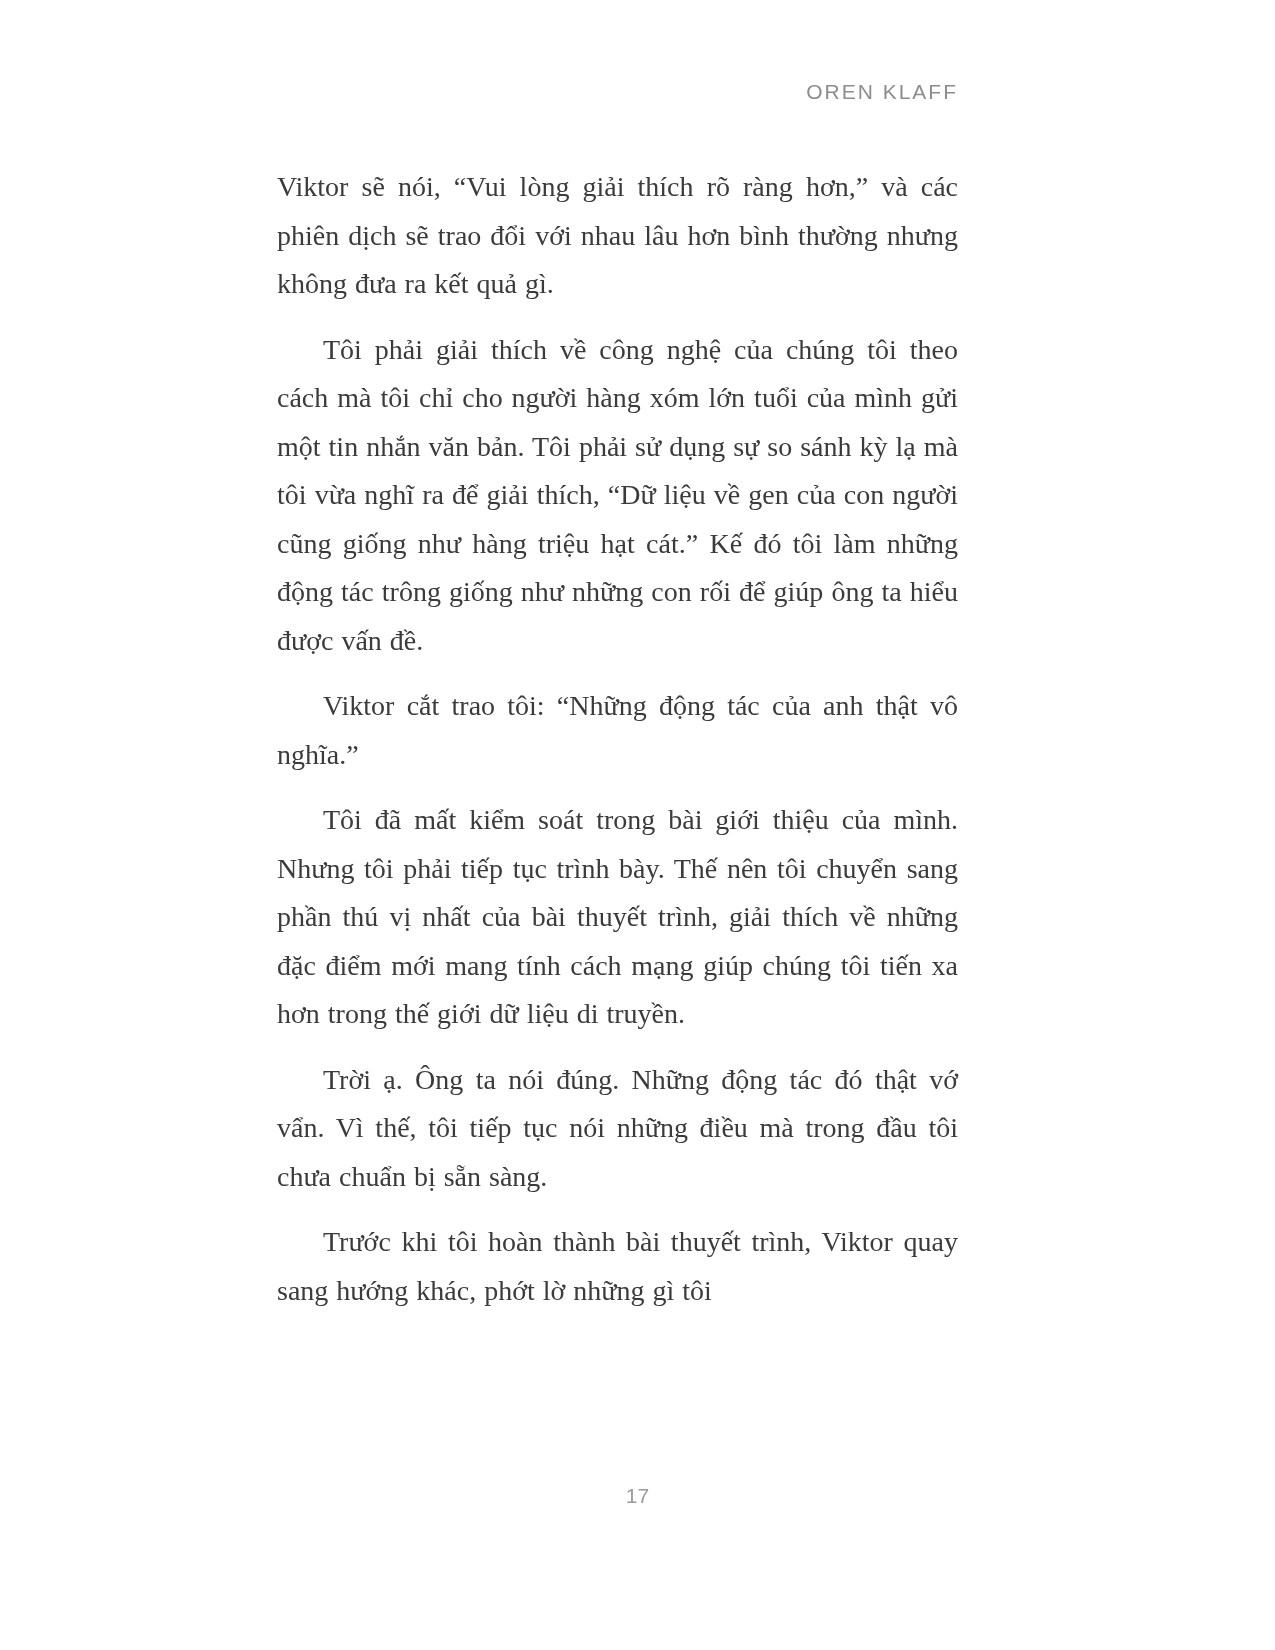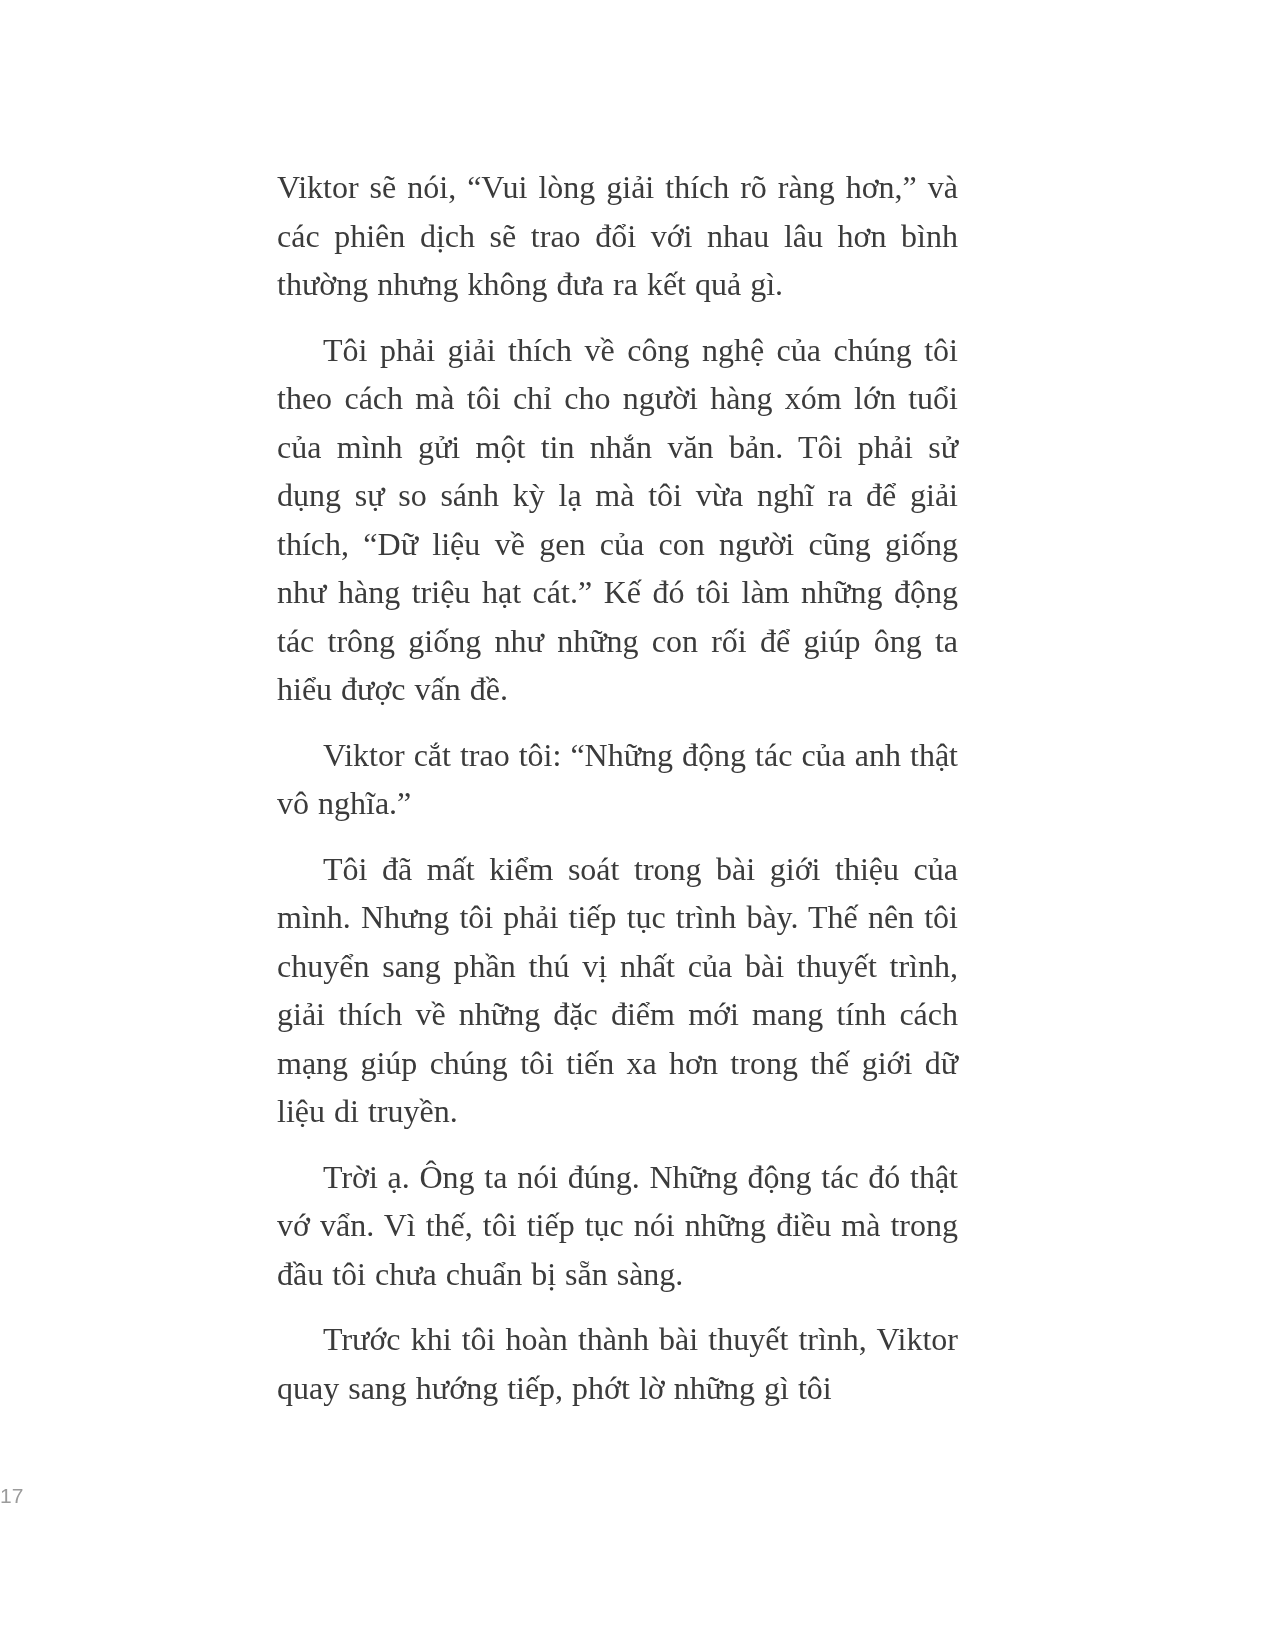--- a/index.html
+++ b/index.html
@@ -27,52 +27,54 @@
     letter-spacing: 2px;
     color: #8d8d8d;
     text-transform: uppercase;
   }
   .text-block {
     position: absolute;
     top: 163px;
     left: 277px;
     width: 681px;
     color: #3b3b3b;
-    font-size: 32px;
+    font-size: 28px;
     line-height: 48.5px;
     text-align: justify;
     text-justify: inter-word;
   }
   .text-block p {
     margin: 0 0 17px 0;
     word-spacing: 1px;
   }
   .text-block p.indent {
     text-indent: 46px;
   }
   .page-number {
     position: absolute;
     bottom: 142px;
     left: 0;
     width: 100%;
+    text-align: center;
     font-family: "Liberation Sans", "DejaVu Sans", sans-serif;
     font-size: 21px;
     color: #9b9b9b;
   }
 </style>
 </head>
 <body>
 
 <div class="page">
 
+  <div class="running-header">OREN KLAFF</div>
 
   <div class="text-block">
     <p>Viktor sẽ nói, “Vui lòng giải thích rõ ràng hơn,” và các phiên dịch sẽ trao đổi với nhau lâu hơn bình thường nhưng không đưa ra kết quả gì.</p>
     <p class="indent">Tôi phải giải thích về công nghệ của chúng tôi theo cách mà tôi chỉ cho người hàng xóm lớn tuổi của mình gửi một tin nhắn văn bản. Tôi phải sử dụng sự so sánh kỳ lạ mà tôi vừa nghĩ ra để giải thích, “Dữ liệu về gen của con người cũng giống như hàng triệu hạt cát.” Kế đó tôi làm những động tác trông giống như những con rối để giúp ông ta hiểu được vấn đề.</p>
     <p class="indent">Viktor cắt trao tôi: “Những động tác của anh thật vô nghĩa.”</p>
     <p class="indent">Tôi đã mất kiểm soát trong bài giới thiệu của mình. Nhưng tôi phải tiếp tục trình bày. Thế nên tôi chuyển sang phần thú vị nhất của bài thuyết trình, giải thích về những đặc điểm mới mang tính cách mạng giúp chúng tôi tiến xa hơn trong thế giới dữ liệu di truyền.</p>
     <p class="indent">Trời ạ. Ông ta nói đúng. Những động tác đó thật vớ vẩn. Vì thế, tôi tiếp tục nói những điều mà trong đầu tôi chưa chuẩn bị sẵn sàng.</p>
-    <p class="indent">Trước khi tôi hoàn thành bài thuyết trình, Viktor quay sang hướng tiếp, phớt lờ những gì tôi</p>
+    <p class="indent">Trước khi tôi hoàn thành bài thuyết trình, Viktor quay sang hướng khác, phớt lờ những gì tôi</p>
   </div>
 
   <div class="page-number">17</div>
 
 </div>
 
 </body></html>

